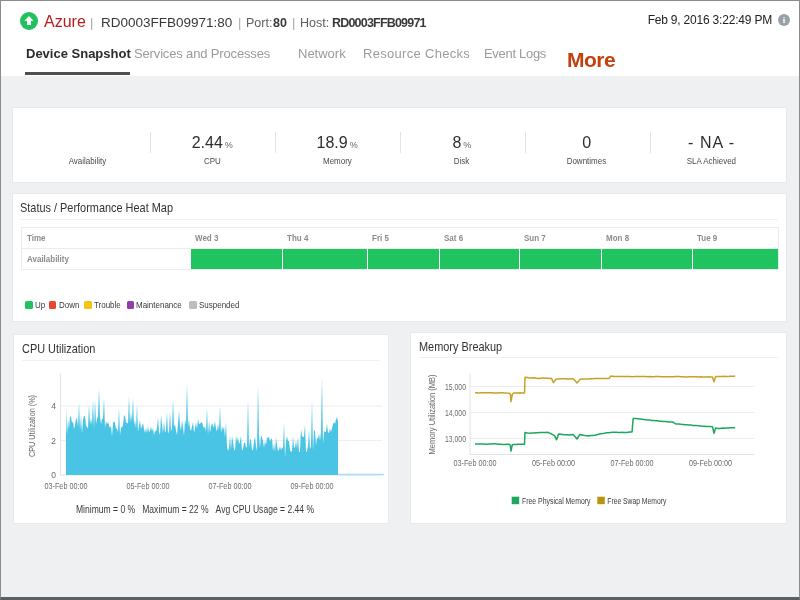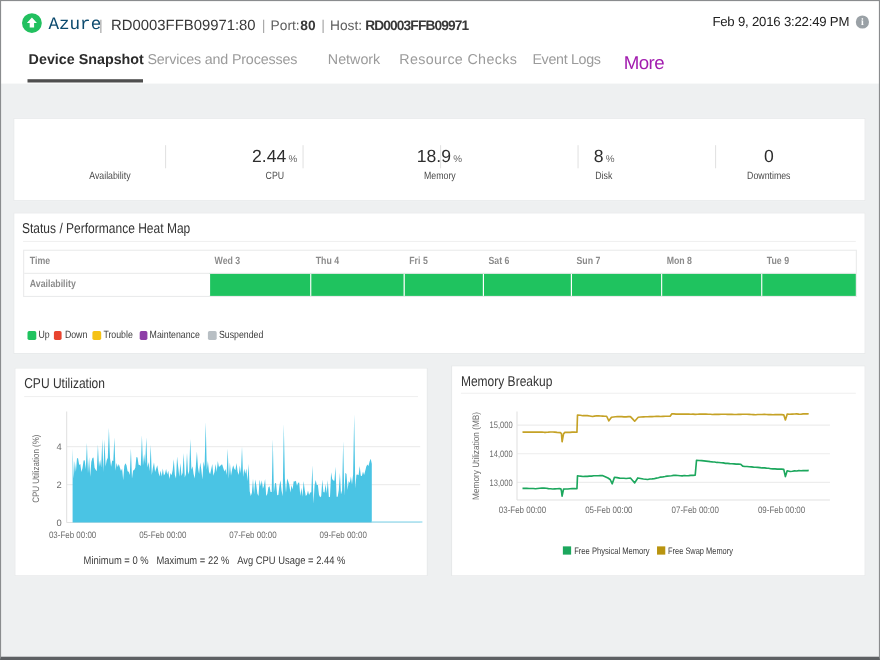--- a/index.html
+++ b/index.html
@@ -5,32 +5,32 @@
 html,body { width:800px; height:600px; }
 body { font-family:"Liberation Sans", sans-serif; background:#fff; position:relative; overflow:hidden; }
 #frame { position:absolute; left:0; top:0; width:800px; height:600px;
   border:1px solid #8a8c8e; border-bottom:3px solid #5d6063; pointer-events:none; }
 #graybg { position:absolute; left:1px; top:76px; width:798px; height:521px; background:#eef0f1; }
 .card { position:absolute; background:#fff; border:1px solid #e7e9ea; }
 .abs { position:absolute; white-space:nowrap; }
 
 
 #devicon { position:absolute; left:20px; top:12px; width:18px; height:18px; border-radius:50%; background:#22c05f; }
-.azure { left:44px; top:13px; font-size:16px; color:#0c4a6e; font-weight:500;font-family:Liberation Mono, monospace; }
+.azure { left:44px; top:13px; font-size:16px; color:#b91c1c; font-weight:500; }
 .hsep { color:#a8a8a8; font-size:13px; top:15px; }
 .hval { color:#383838; font-size:13.5px; font-weight:500; top:15px; }
 .hsm  { color:#5f5f5f; font-size:12.5px; top:16px; }
 .hsmv { color:#383838; font-size:12.5px; font-weight:700; top:16px; }
 #hdate { position:absolute; right:28px; top:12.5px; font-size:12px; letter-spacing:-0.2px; color:#222; white-space:nowrap; }
 #hinfo { position:absolute; left:778px; top:13.5px; width:12px; height:12px; border-radius:50%; background:#9aa1a6; color:#fff; font-size:9px; font-weight:700; text-align:center; line-height:12.5px; font-family:"Liberation Serif",serif; }
 
 
 .tab { position:absolute; top:45.5px; font-size:13px; color:#9b9b9b; white-space:nowrap; }
 .tab.active { color:#2b2b2b; font-weight:700; }
-.tab.more { font-size:17px; color:#a21caf; top:48px; letter-spacing:-0.5px; }
+.tab.more { font-size:21px; color:#c2410c; top:48px; letter-spacing:-0.5px;font-weight:bold; }
 #underline { position:absolute; left:25px; top:72px; width:105px; height:3px; background:#4f4f4f; }
 
 
 #stats { left:12px; top:107px; width:775px; height:76px; display:flex; padding:0 12px; }
 .stat { flex:1; position:relative; text-align:center; }
 .stat .num { position:absolute; top:26px; width:100%; font-size:16px; color:#2e2e2e; font-weight:500; }
 .stat .num .pct { font-size:9px; color:#666; font-weight:400; margin-left:2px; }
 .stat .lab { position:absolute; top:47px; width:100%; font-size:9.5px; color:#4a4a4a; transform:scaleX(0.84); }
 .sdiv { position:absolute; top:24px; height:21px; width:1px; background:#e3e3e3; }
 
@@ -91,20 +91,24 @@
       <div class="num">18.9<span class="pct">%</span></div>
       <div class="lab">Memory</div>
     </div>
  <div class="stat">
       <div class="num">8<span class="pct">%</span></div>
       <div class="lab">Disk</div>
     </div>
  <div class="stat">
       <div class="num">0</div>
       <div class="lab">Downtimes</div>
+    </div>
+ <div class="stat">
+      <div class="num" style="letter-spacing:1px">- NA -</div>
+      <div class="lab">SLA Achieved</div>
     </div>
  <div class="sdiv" style="left:137px"></div>
     <div class="sdiv" style="left:262px"></div>
     <div class="sdiv" style="left:387px"></div>
     <div class="sdiv" style="left:512px"></div>
     <div class="sdiv" style="left:637px"></div>
 </div>
 
 <div id="heat" class="card">
  <div class="ctitle" style="left:7px">Status / Performance Heat Map</div>

